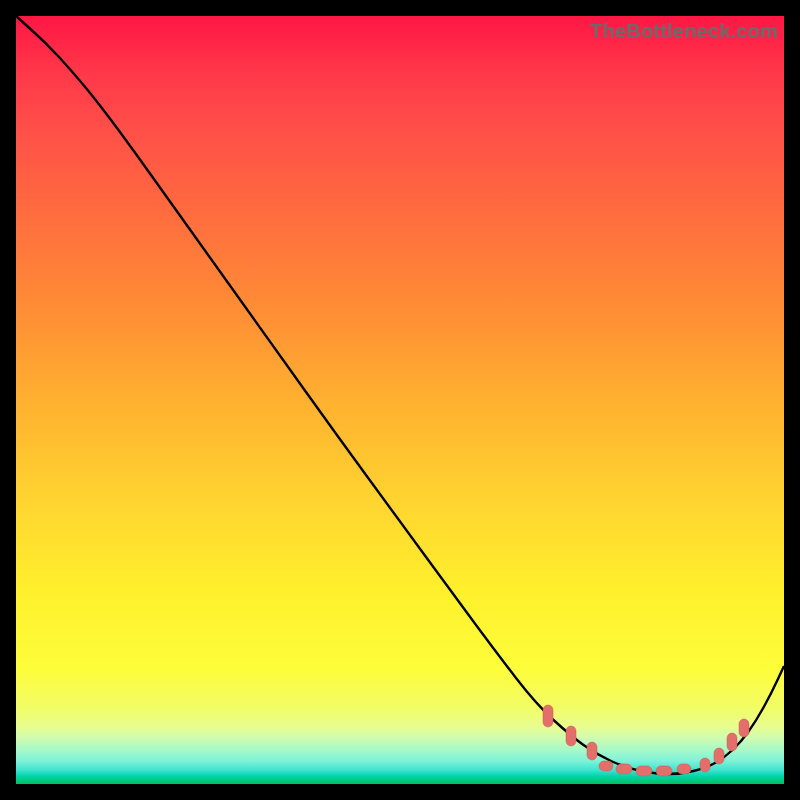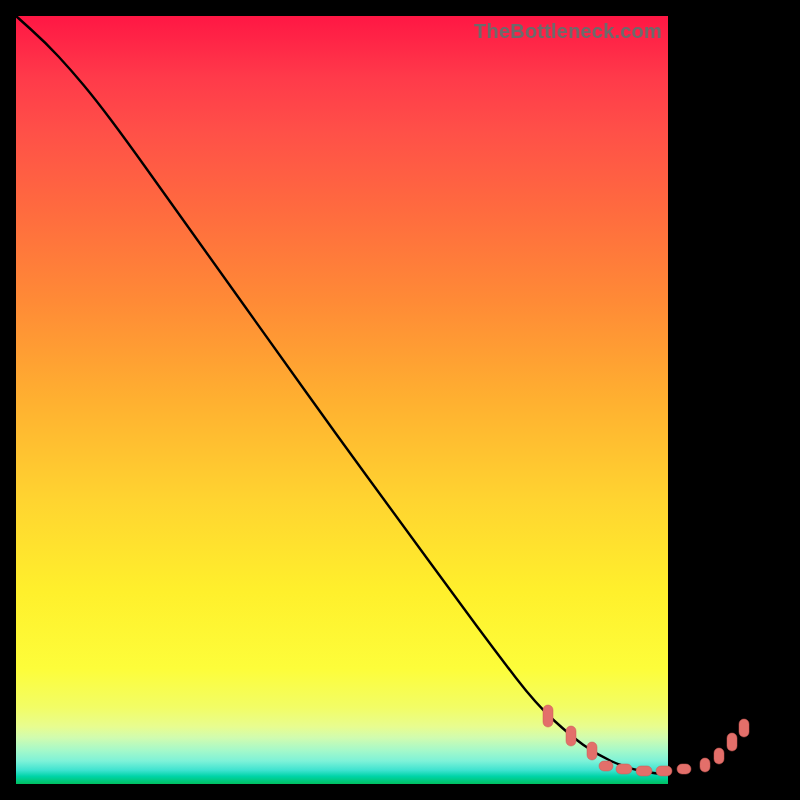--- a/index.html
+++ b/index.html
@@ -8,21 +8,21 @@
     width: 800px;
     height: 800px;
     background: #000;
     overflow: hidden;
     font-family: Arial, Helvetica, sans-serif;
   }
   .frame {
     position: absolute;
     left: 16px;
     top: 16px;
-    width: 652px;
+    width: 768px;
     height: 768px;
     background: linear-gradient(
       to bottom,
       #ff1744 0%,
       #ff3a4a 8%,
       #ff5048 15%,
       #ff6a3f 25%,
       #ff8a36 37%,
       #ffb030 50%,
       #ffd430 63%,

